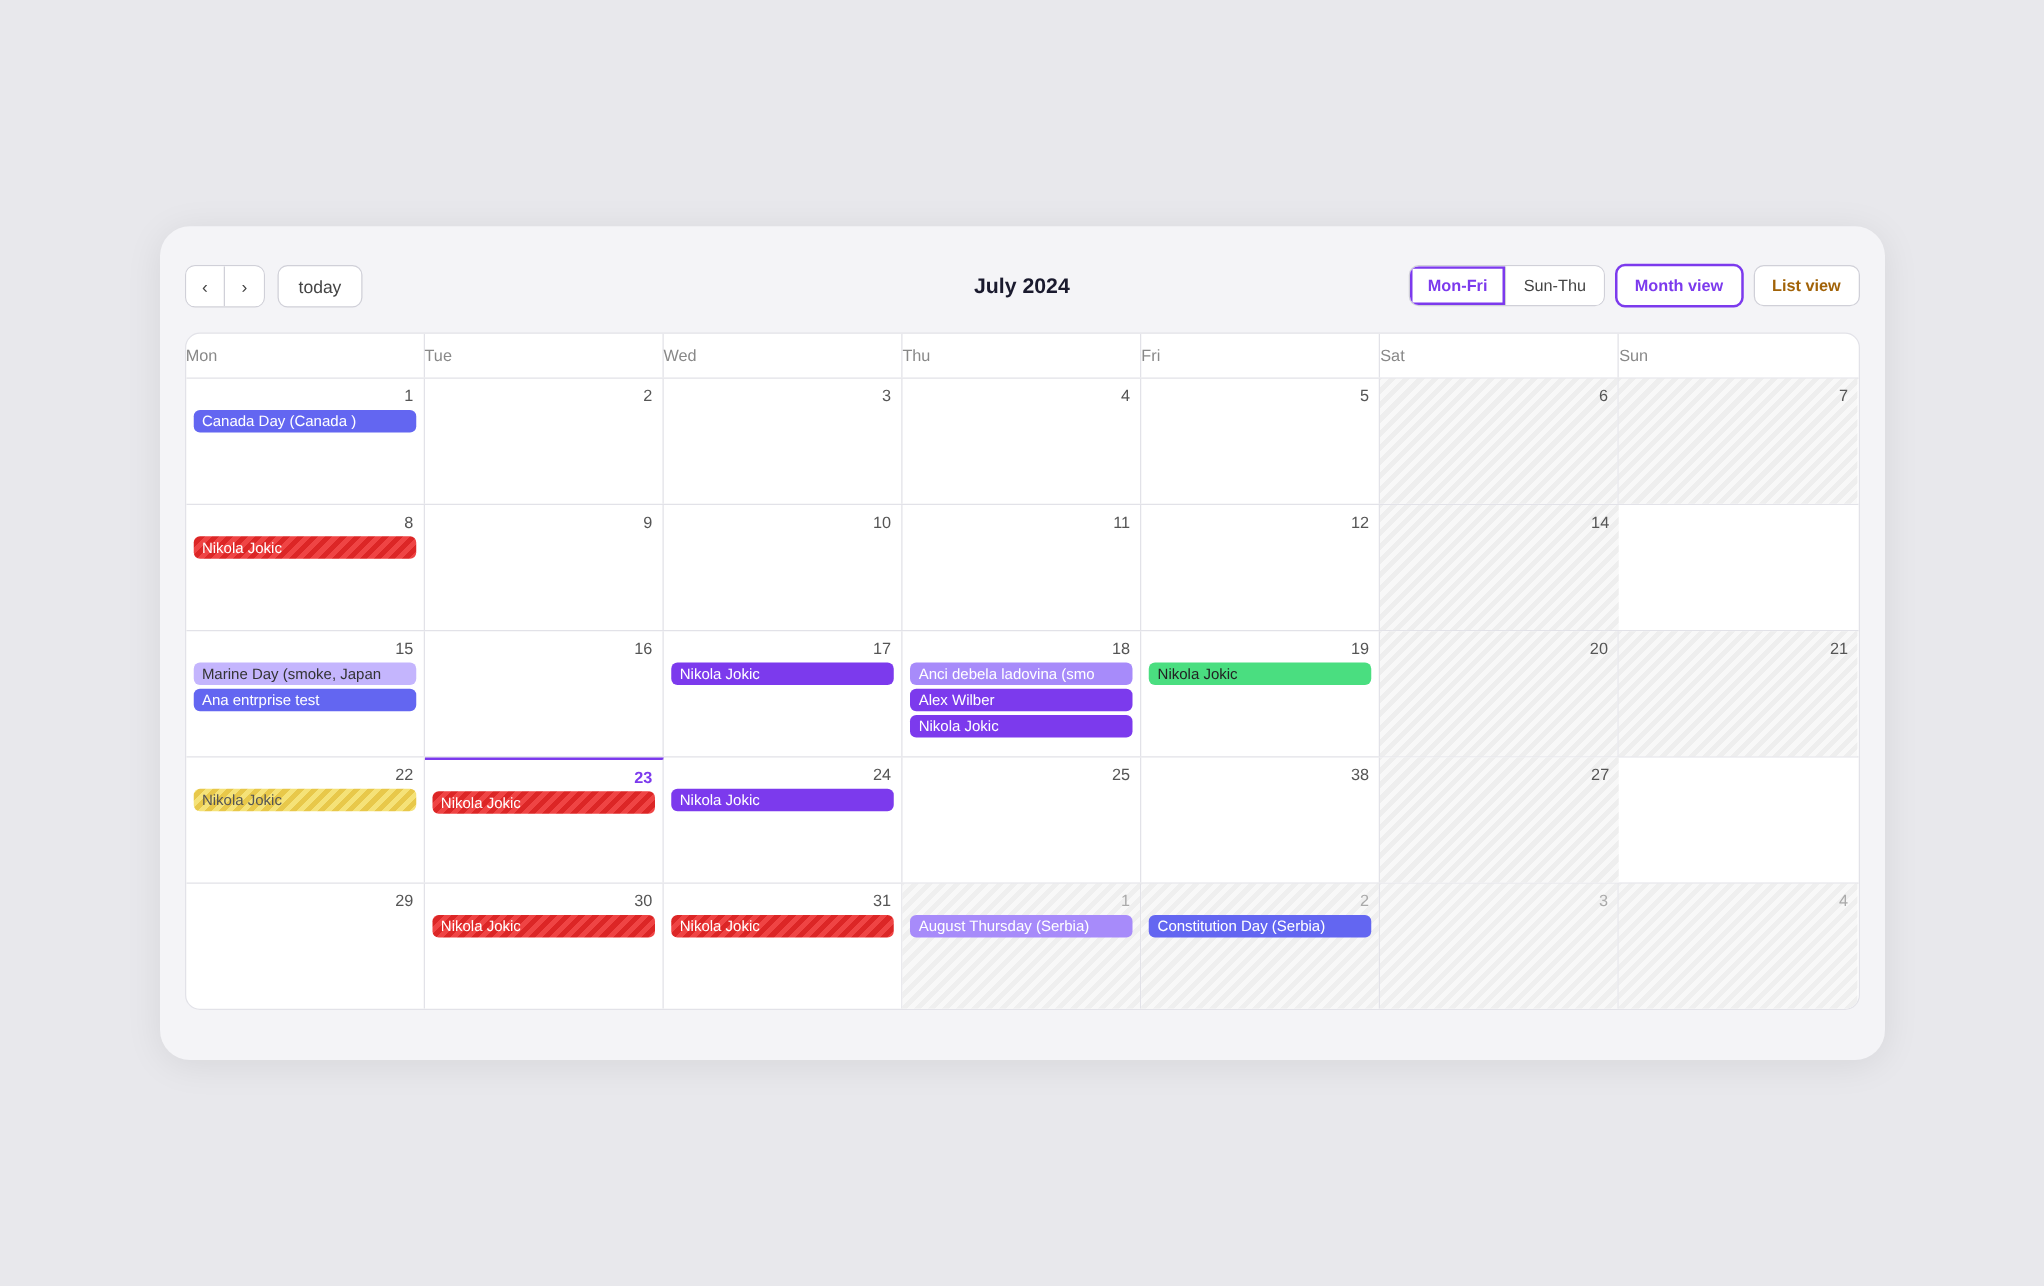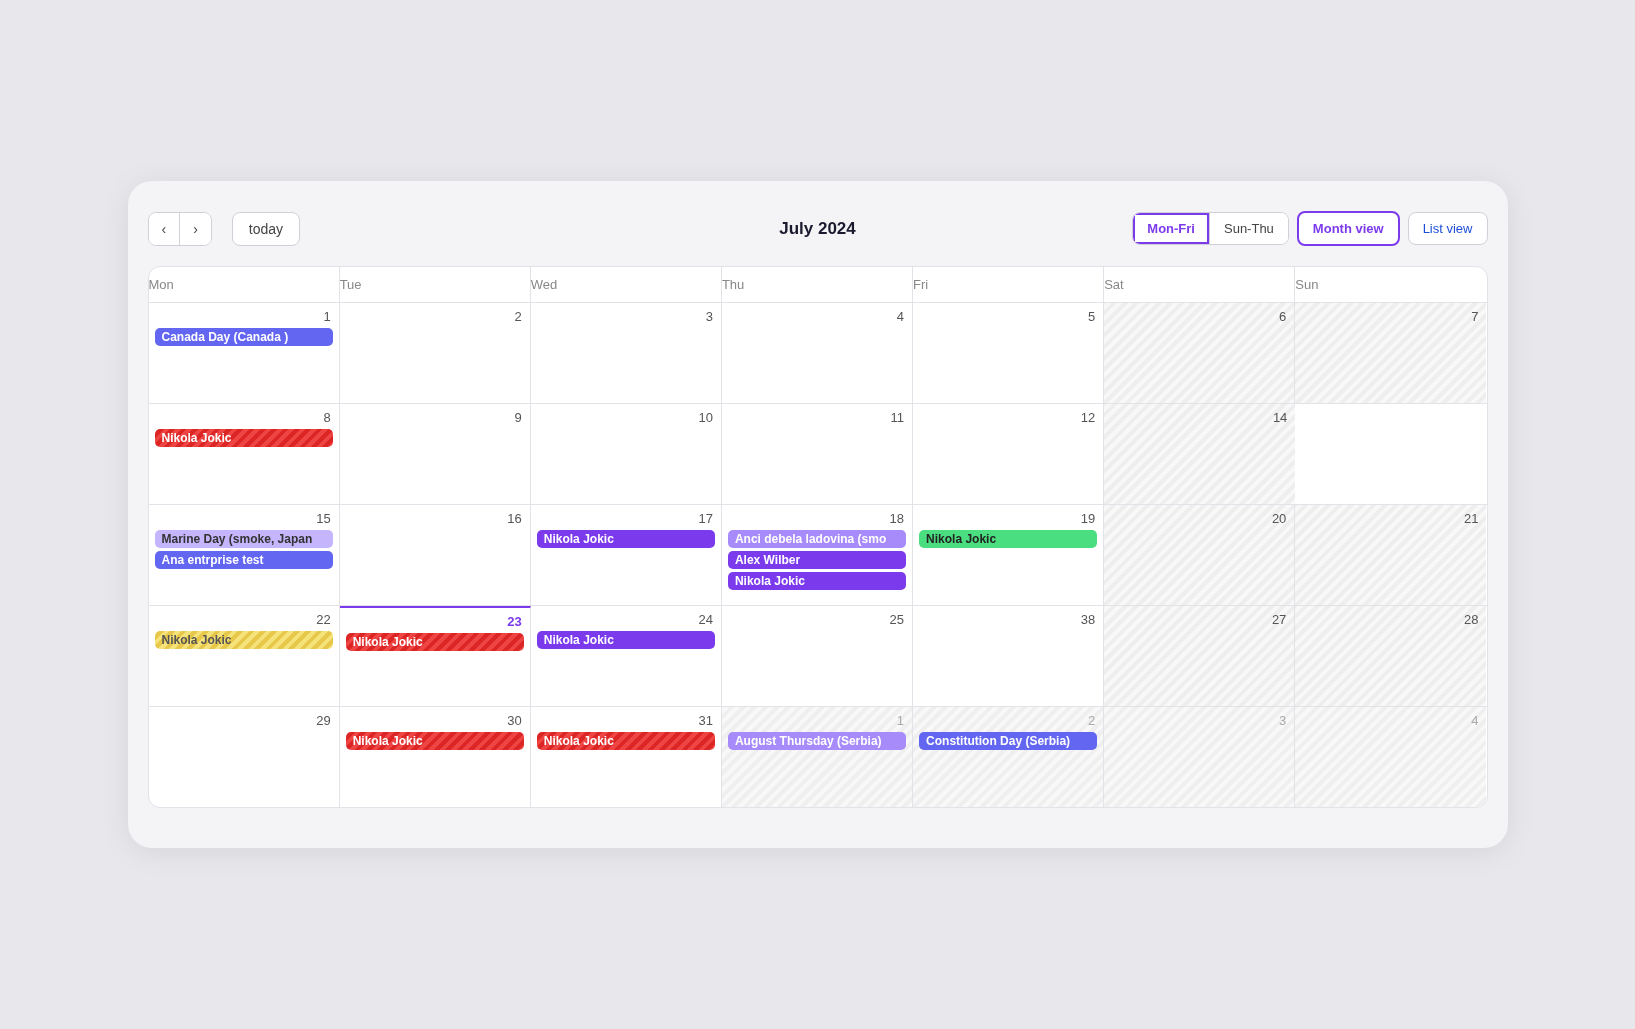--- a/index.html
+++ b/index.html
@@ -44,21 +44,21 @@
       font-size: 14px;
       color: #444;
       border-right: 1.5px solid #d0d0d8;
     }
     .nav-btn:last-child { border-right: none; }
     .today-btn {
       background: #fff;
       border: 1.5px solid #d0d0d8;
       border-radius: 8px;
       padding: 8px 16px;
-      margin-left: 20px;
+      margin-left: 10px;
       cursor: pointer;
       font-size: 14px;
       color: #444;
     }
     .calendar-title {
       position: absolute;
       left: 50%;
       transform: translateX(-50%);
       font-size: 17px;
       font-weight: 700;
@@ -94,21 +94,22 @@
       box-shadow: inset 0 0 0 2px #7c3aed;
       text-align: right;
     }
     .view-btn {
       background: #fff;
       border: 1.5px solid #d0d0d8;
       border-radius: 8px;
       padding: 8px 14px;
       cursor: pointer;
       font-size: 13px;
-      color: #1d4ed8;
+      color: #a16207;
+      font-weight: bold;
     }
     .view-btn.active {
       background: #fff;
       color: #7c3aed;
       font-weight: 700;
       border: 2px solid #7c3aed;
     }
     
     .calendar-grid-wrapper {
       background: #fff;
@@ -178,21 +179,21 @@
     .day-number.current-month { color: #555; }
     .day-number.highlighted {
       color: #7c3aed;
       font-weight: 700;
     }
     
     .event {
       border-radius: 5px;
       padding: 2px 7px;
       font-size: 12px;
-      font-weight: 700;
+      font-weight: 400;
       color: #fff;
       margin-bottom: 3px;
       white-space: nowrap;
       overflow: hidden;
       text-overflow: ellipsis;
       cursor: pointer;
     }
     .event-purple { background: #7c3aed; }
     .event-green { background: #4ade80; color: #222; }
     .event-blue-holiday { background: #6366f1; color: #fff; }
@@ -344,23 +345,20 @@
           </div>
           <div class="calendar-day">
             <div class="day-number current-month">25</div>
           </div>
           <div class="calendar-day">
             <div class="day-number current-month">38</div>
           </div>
           <div class="calendar-day weekend-sat">
             <div class="day-number current-month">27</div>
           </div>
-          <div class="calendar-day weekend-sat">
-            <div class="day-number current-month">28</div>
-          </div>
         </div>
         <div class="calendar-week">
           <div class="calendar-day">
             <div class="day-number current-month">29</div>
           </div>
           <div class="calendar-day">
             <div class="day-number current-month">30</div>
             <div class="event event-red-striped">Nikola Jokic</div>
           </div>
           <div class="calendar-day">

